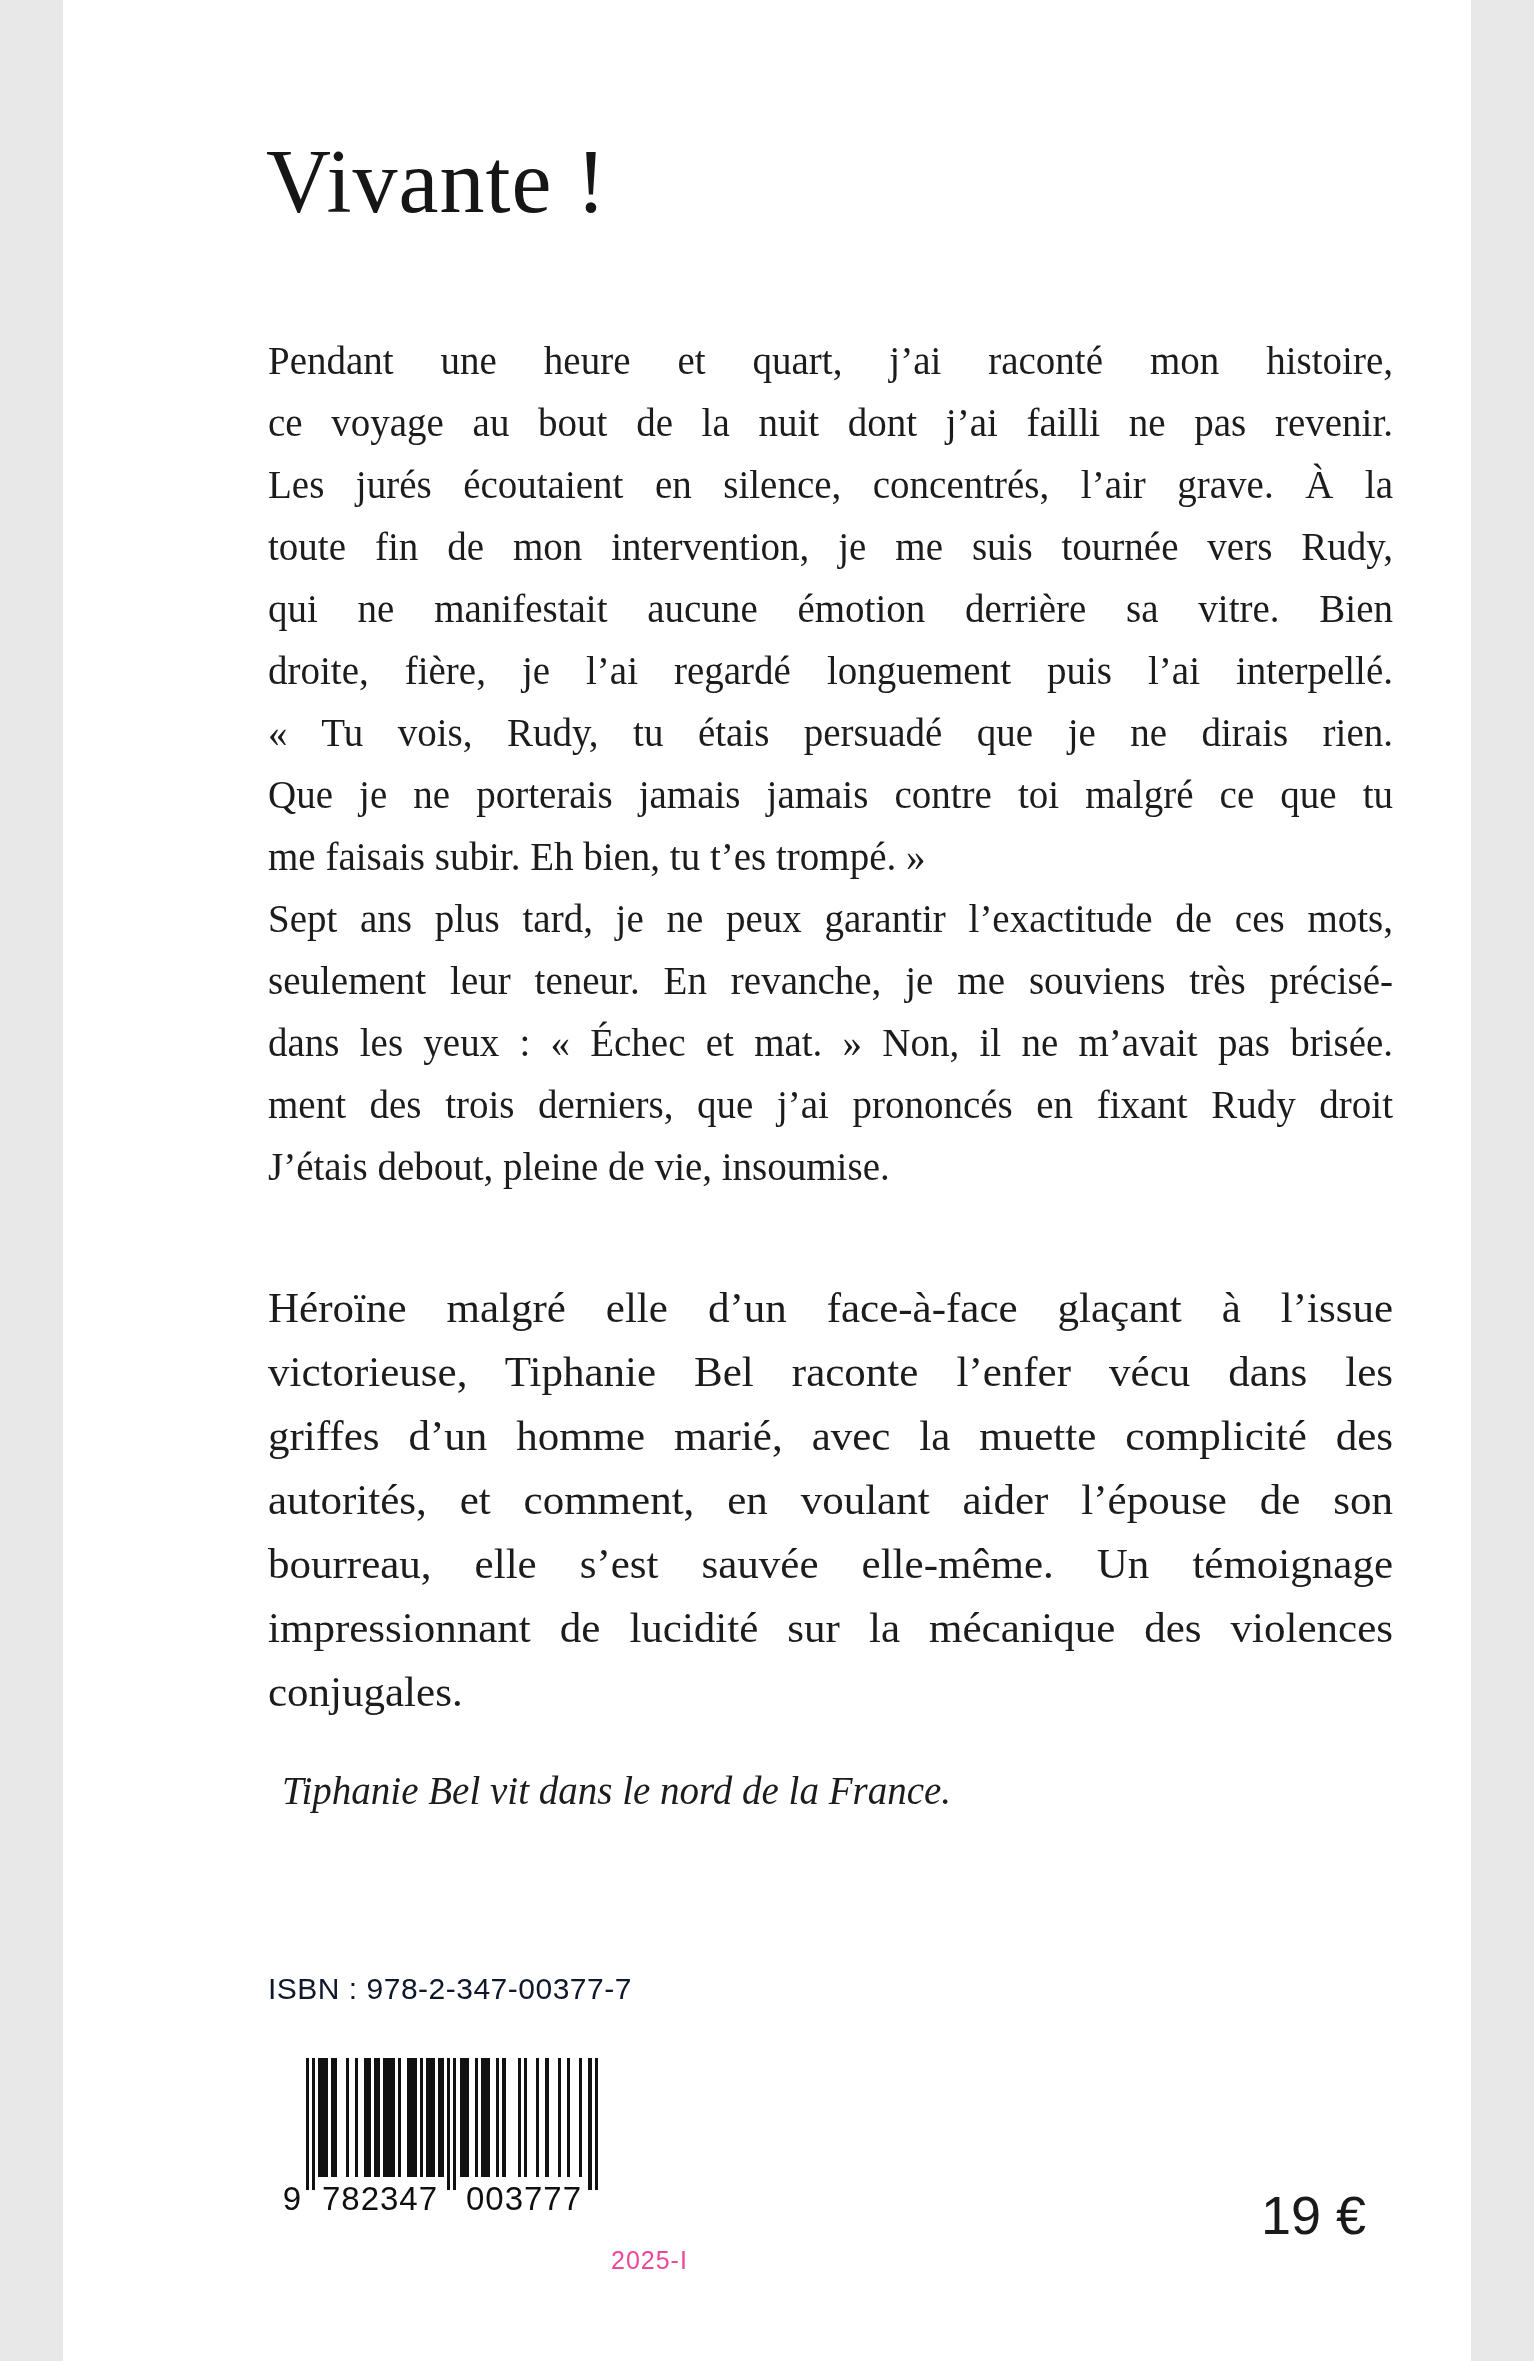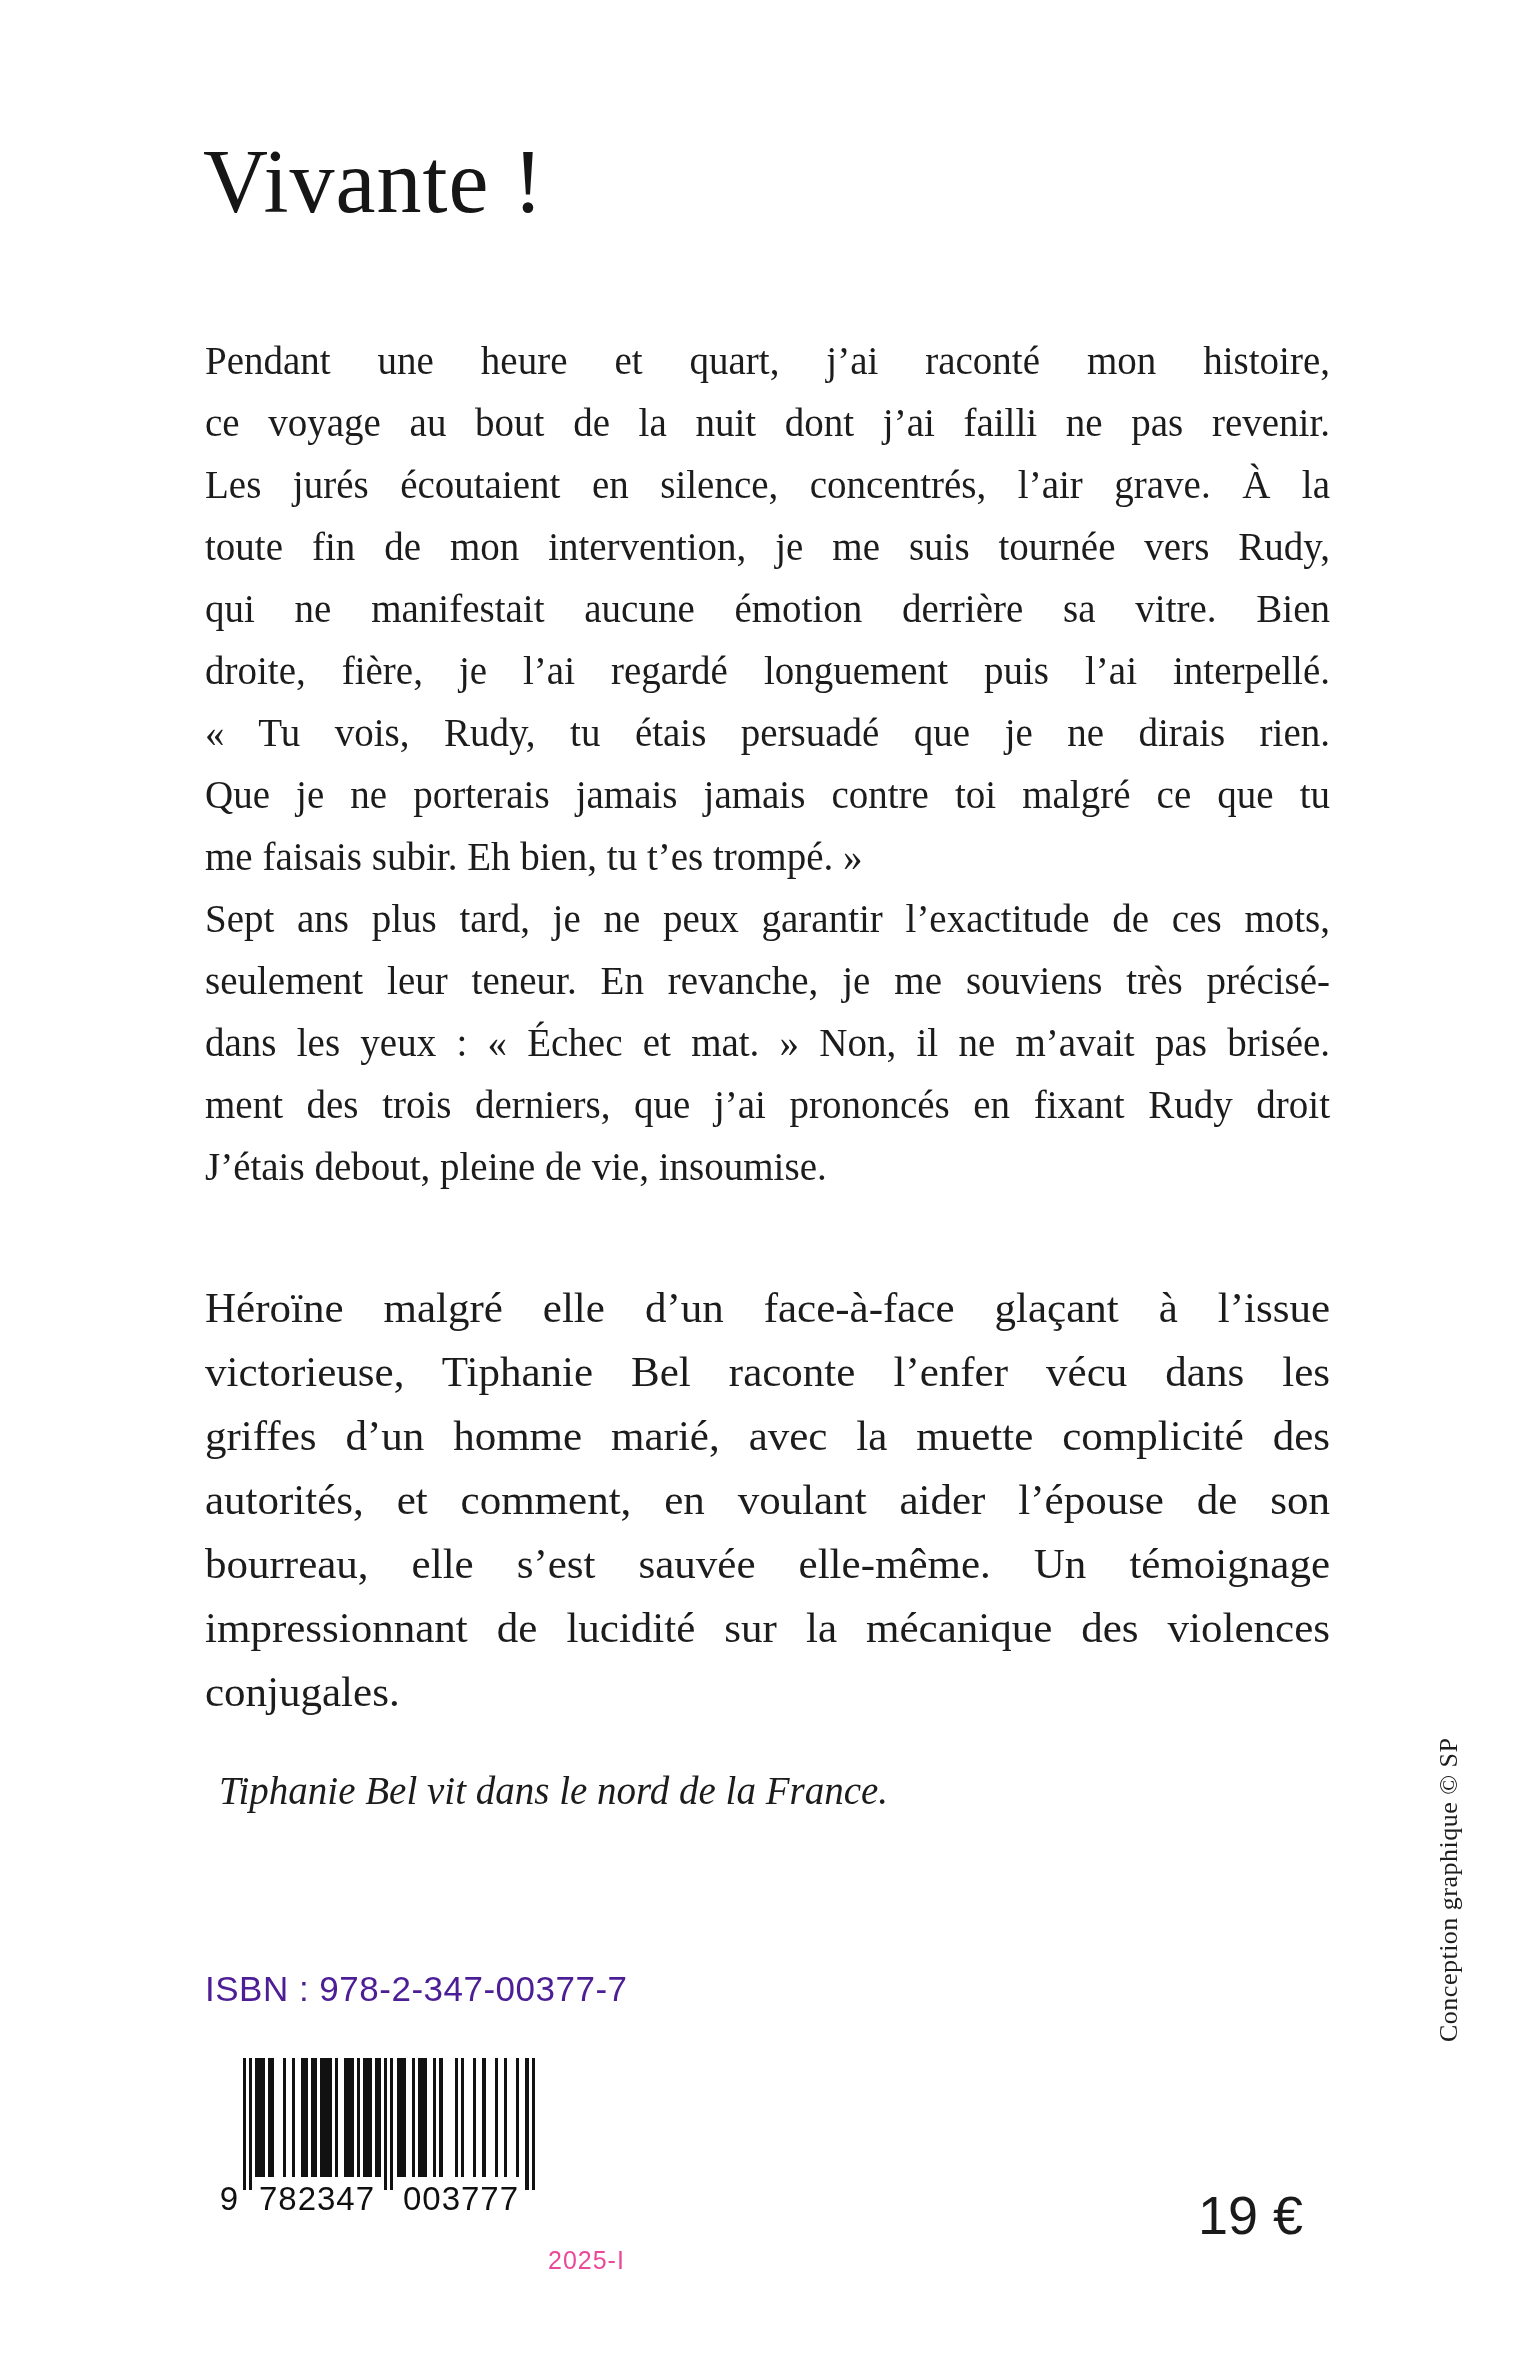--- a/index.html
+++ b/index.html
@@ -1,18 +1,18 @@
 <!DOCTYPE html>
 <html><head>
 <meta charset="utf-8">
 <style>
   html,body { margin:0; padding:0; background:#e8e8e8; }
   .page {
     position:relative;
-    width:1534px; height:2361px;
+    width:1408px; height:2361px;
     margin:0 auto;
     background:#ffffff;
     color:#1c1c1c;
     font-family:"Liberation Serif", serif;
     overflow:hidden;
   }
   .title {
     position:absolute; left:203px; top:130px;
     margin:0;
     font-size:90px; font-weight:400; letter-spacing:1px;
@@ -28,21 +28,21 @@
   }
   .tline { text-align:justify; text-align-last:justify; }
   .tline-last { text-align-last:left; }
   .author-note {
     position:absolute; left:219px; top:1768px;
     font-style:italic; font-size:39px;
   }
   .isbn-block {
     position:absolute; left:205px; top:1968px;
     font-family:"Liberation Sans", sans-serif;
-    font-size:35px; line-height:41px; color:#4c1d95;
+    font-size:30px; line-height:41px; color:#0f172a;
     letter-spacing:0.5px;
   }
   .barcode { position:absolute; left:215px; top:2058px; }
   .bc-digit {
     font-family:"Liberation Sans", sans-serif;
     font-size:33px; fill:#101010; letter-spacing:1px;
   }
   .edition {
     position:absolute; left:548px; top:2246px;
     font-family:"Liberation Sans", sans-serif;

